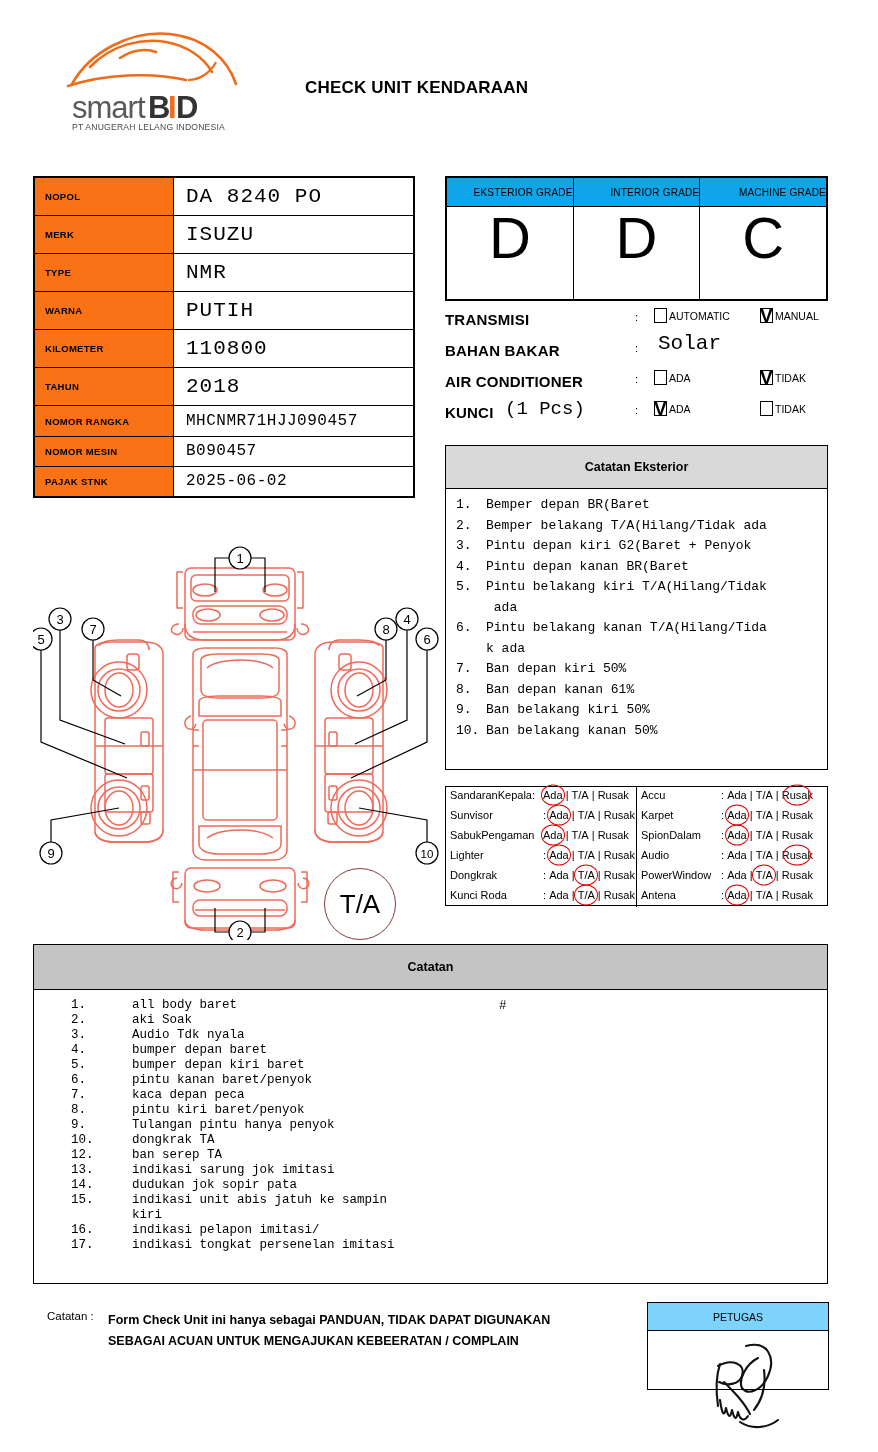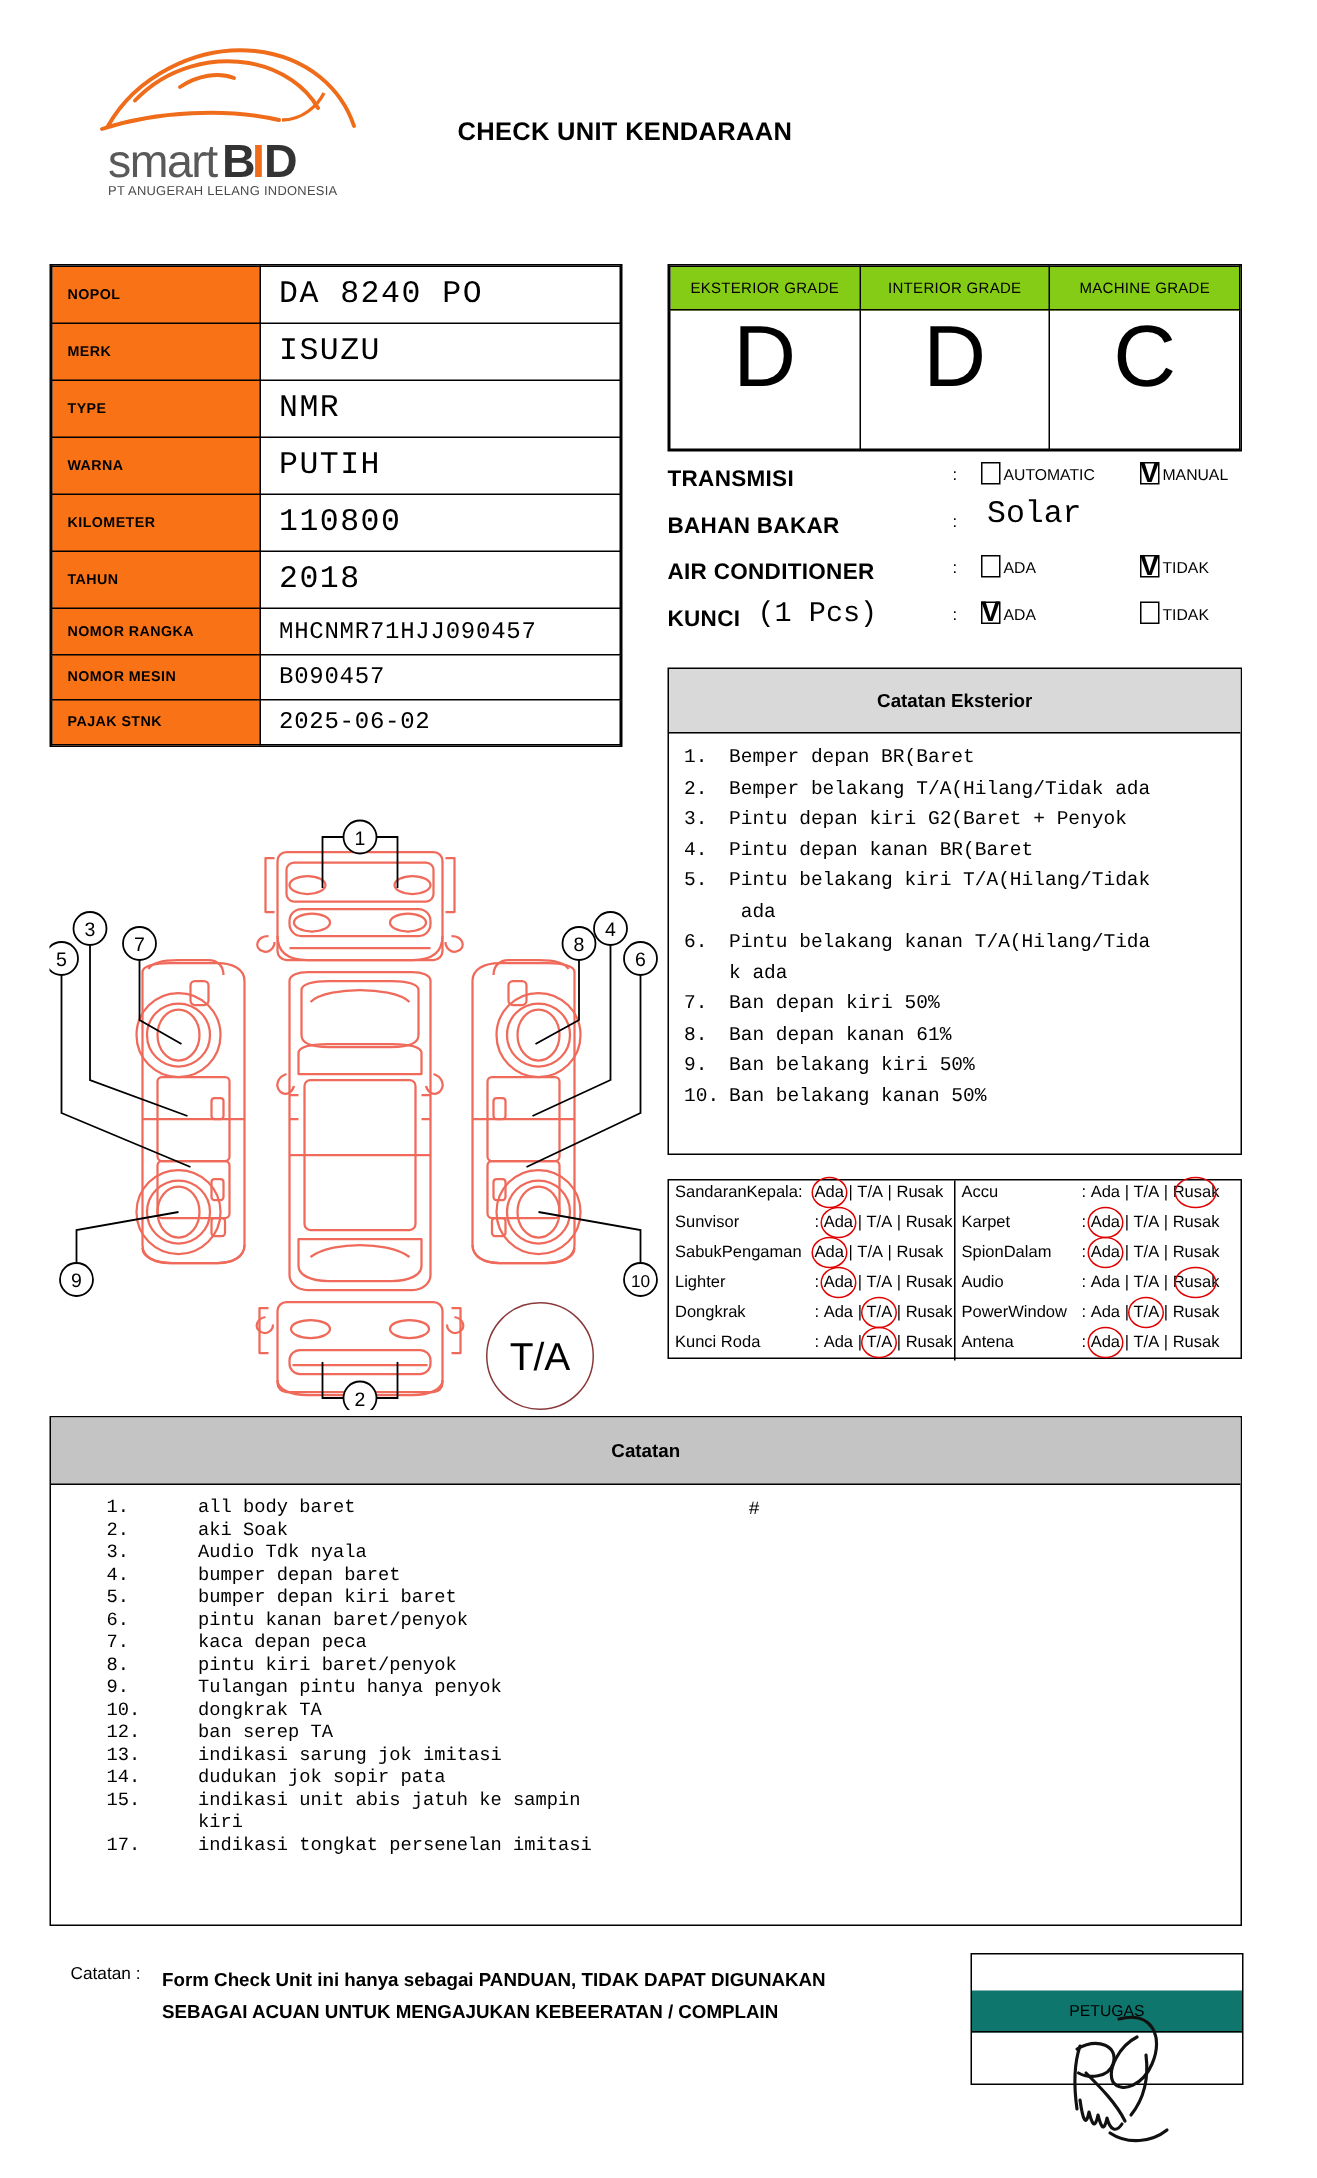--- a/index.html
+++ b/index.html
@@ -32,21 +32,21 @@
   }
   #info-table td.val{
     padding-left:12px; font-family:"Liberation Mono", monospace;
     font-size:21px; letter-spacing:1px;
   }
   #info-table td.val.small{font-size:16px; letter-spacing:.5px;}
 
   
   #grade-table{left:445px; top:176px; width:383px; height:125px;}
   #grade-table td.gh{
-    height:28px; background:#84cc16; text-align:center; font-size:10px;
+    height:28px; background:#0ea5e9; text-align:right; font-size:10px;
     letter-spacing:.2px;
   }
   #grade-table td.gv{
     text-align:center; font-size:58px; font-weight:300; line-height:1;
     font-family:"Liberation Sans", sans-serif; vertical-align:top; padding-top:2px;
   }
 
   
   #specs{position:absolute; left:445px; top:306px; width:385px; height:126px;}
   .spec-row{position:relative; height:31px;}
@@ -114,22 +114,22 @@
   }
 
   
   #foot-note-lbl{position:absolute; left:47px; top:1310px; font-size:11.5px;}
   #foot-note-txt{
     position:absolute; left:108px; top:1310px; width:470px;
     font-size:12.5px; font-weight:bold; line-height:21px;
   }
   #petugas{left:647px; top:1302px; width:182px; height:88px; border:1.5px solid #000;}
   #petugas .hd{
-    height:27px; background:#0f766e; border-bottom:1.5px solid #000;
-    display:flex; align-items:center; justify-content:center; font-size:10.5px;margin-top:24px;
+    height:27px; background:#7dd3fc; border-bottom:1.5px solid #000;
+    display:flex; align-items:center; justify-content:center; font-size:10.5px;
   }
   #signature{position:absolute; left:690px; top:1330px; width:120px; height:105px; pointer-events:none;}
 
   
   #diagram{position:absolute; left:33px; top:520px; width:412px; height:420px;}
   #ta-stamp{
     position:absolute; left:324px; top:868px; width:70px; height:70px;
     border:1.5px solid #8a3a3a; border-radius:50%;
     display:flex; align-items:center; justify-content:center;
     font-size:26px; color:#000; font-family:"Liberation Sans", sans-serif;
@@ -478,20 +478,21 @@
         <li><span class="num">6.</span><span>pintu kanan baret/penyok</span></li>
         <li><span class="num">7.</span><span>kaca depan peca</span></li>
         <li><span class="num">8.</span><span>pintu kiri baret/penyok</span></li>
         <li><span class="num">9.</span><span>Tulangan pintu hanya penyok</span></li>
         <li><span class="num">10.</span><span>dongkrak TA</span></li>
         <li><span class="num">12.</span><span>ban serep TA</span></li>
         <li><span class="num">13.</span><span>indikasi sarung jok imitasi</span></li>
         <li><span class="num">14.</span><span>dudukan jok sopir pata</span></li>
         <li><span class="num">15.</span><span>indikasi unit abis jatuh ke sampin
 kiri</span></li>
+        <li><span class="num">16.</span><span>indikasi pelapon imitasi/</span></li>
         <li><span class="num">17.</span><span>indikasi tongkat persenelan imitasi</span></li>
       </ul>
   </div>
 </div>
 
 <div id="foot-note-lbl">Catatan :</div>
 <div id="foot-note-txt">Form Check Unit ini hanya sebagai PANDUAN, TIDAK DAPAT DIGUNAKAN SEBAGAI ACUAN UNTUK MENGAJUKAN KEBEERATAN / COMPLAIN</div>
 
 <div class="box" id="petugas">
   <div class="hd">PETUGAS</div>

